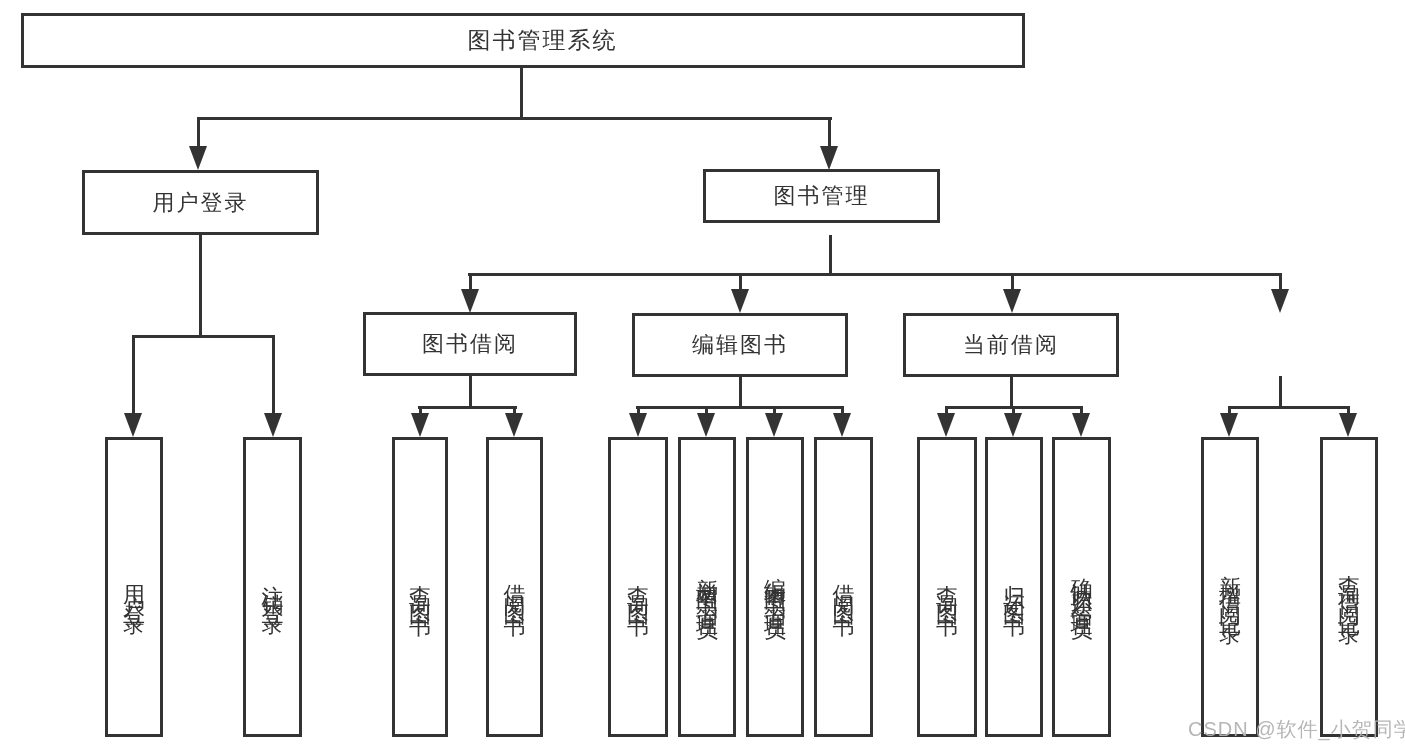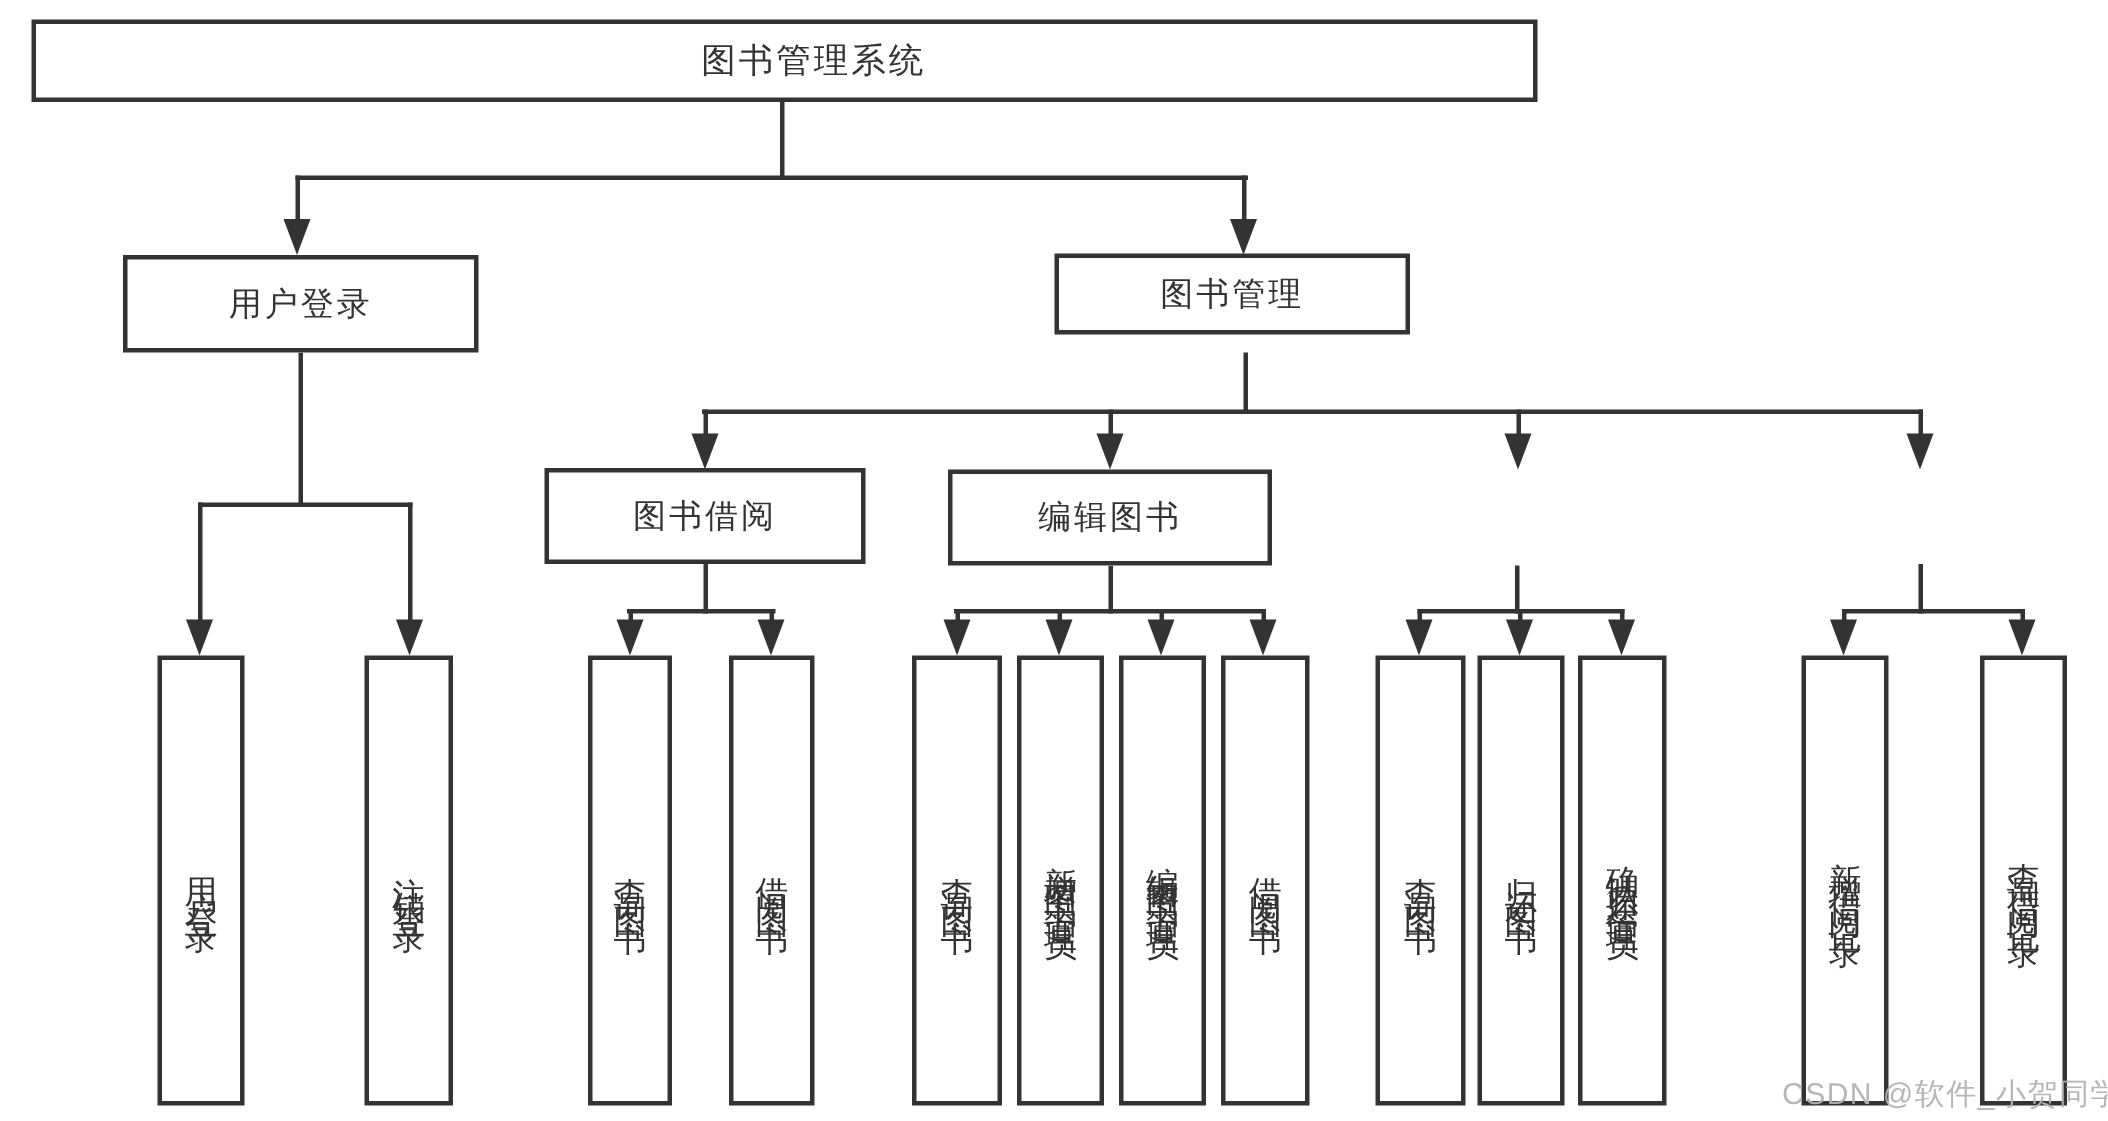--- a/index.html
+++ b/index.html
@@ -137,20 +137,23 @@
   <div class="box hbox" style="left:703px;top:169px;width:237px;height:54px">
     <span>图书管理</span>
   </div>
 
   <div class="box hbox" style="left:363px;top:312px;width:214px;height:64px">
     <span>图书借阅</span>
   </div>
   <div class="box hbox" style="left:632px;top:313px;width:216px;height:64px">
     <span>编辑图书</span>
   </div>
+  <div class="box hbox" style="left:903px;top:313px;width:216px;height:64px">
+    <span>当前借阅</span>
+  </div>
 
   <div class="box vbox" style="left:105px;top:437px;width:58px;height:300px">
     <span class="vtext">用户登录</span>
   </div>
   <div class="box vbox" style="left:243px;top:437px;width:59px;height:300px">
     <span class="vtext">注销登录</span>
   </div>
 
   <div class="box vbox" style="left:392px;top:437px;width:56px;height:300px">
     <span class="vtext">查询图书</span>

